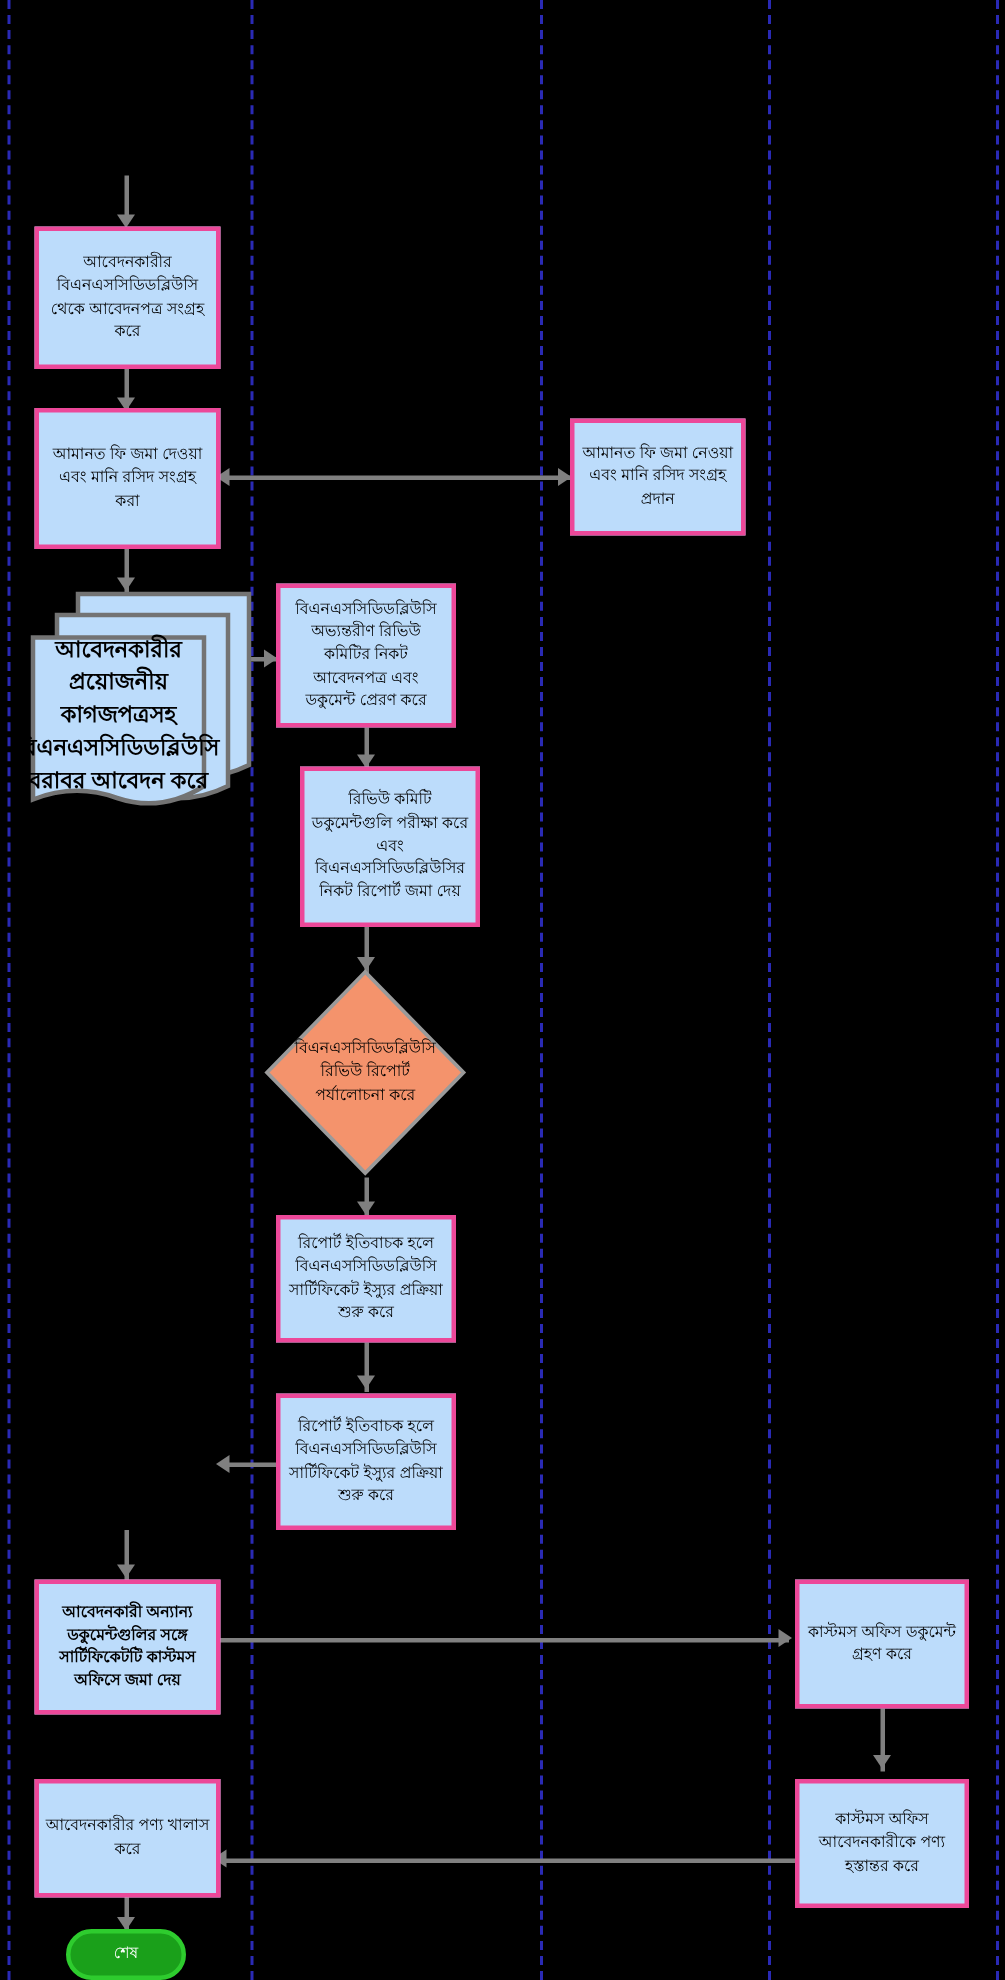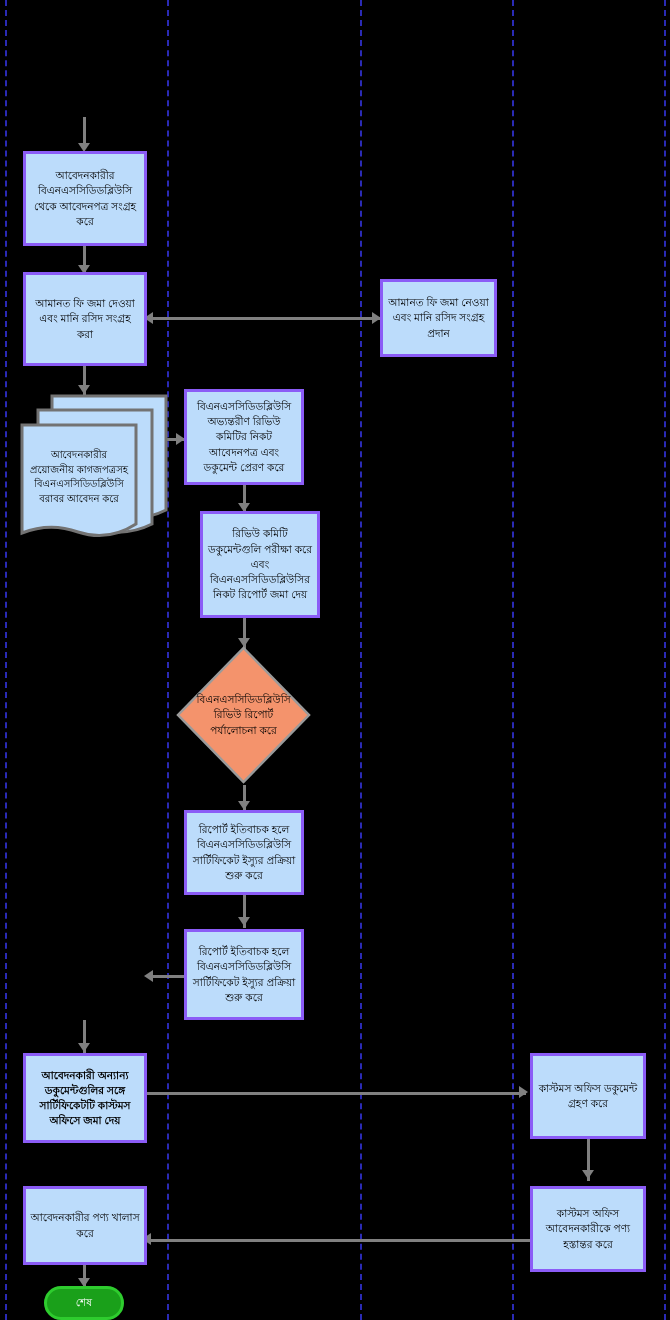--- a/index.html
+++ b/index.html
@@ -1,31 +1,31 @@
 <!DOCTYPE html>
 <html><head>
 <meta charset="utf-8">
 <style>
   html,body{margin:0;padding:0;background:#000;}
   body{font-family:"Liberation Sans","DejaVu Sans",sans-serif;}
   #canvas{position:relative;width:670px;height:1320px;background:#000000;overflow:hidden;}
   .lane-line{position:absolute;top:0;bottom:0;width:0;border-left:2px dashed #2a2ab5;}
   .node{position:absolute;box-sizing:border-box;display:flex;align-items:center;justify-content:center;text-align:center;color:#000;}
-  .proc{background:#bcdcfb;border:3px solid #8b5cf6;align-items:center;}
+  .proc{background:#bcdcfb;border:3px solid #ec4899;align-items:center;}
   .proc .txt{padding:0 4px;line-height:1.45;font-size:10.5px;}
   .term{background:#1aa01a;border:3px solid #2ecc2e;border-radius:22px;color:#ffffff;}
   .term .txt{font-size:10.5px;line-height:1.3;}
   .diamond-wrap{position:absolute;}
   .diamond-wrap svg{position:absolute;left:0;top:0;}
   .diamond-label{position:absolute;left:0;top:0;width:100%;height:100%;display:flex;align-items:center;justify-content:flex-start;text-align:center;}
   .diamond-label .txt{font-size:10.5px;line-height:1.45;color:#000;padding:0 18px;}
   .docstack{position:absolute;}
   .docstack svg{position:absolute;left:0;top:0;}
   .docstack .dlabel{position:absolute;left:0;top:12px;width:148px;height:118px;display:flex;align-items:center;justify-content:center;text-align:center;}
-  .docstack .dlabel .txt{font-size:10px;line-height:1.45;color:#000;padding:0 6px;}
+  .docstack .dlabel .txt{font-size:15px;line-height:1.45;color:#000;padding:0 6px;font-weight:bold;}
   .conn{position:absolute;background:#808080;}
   .conn.v{width:3px;}
   .conn.h{height:3px;}
   .arrowhead{position:absolute;width:0;height:0;}
   .ah-down{border-left:6px solid transparent;border-right:6px solid transparent;border-top:9px solid #808080;}
   .ah-left{border-top:6px solid transparent;border-bottom:6px solid transparent;border-right:9px solid #808080;}
   .ah-right{border-top:6px solid transparent;border-bottom:6px solid transparent;border-left:9px solid #808080;}
 </style>
 </head>
 <body>

